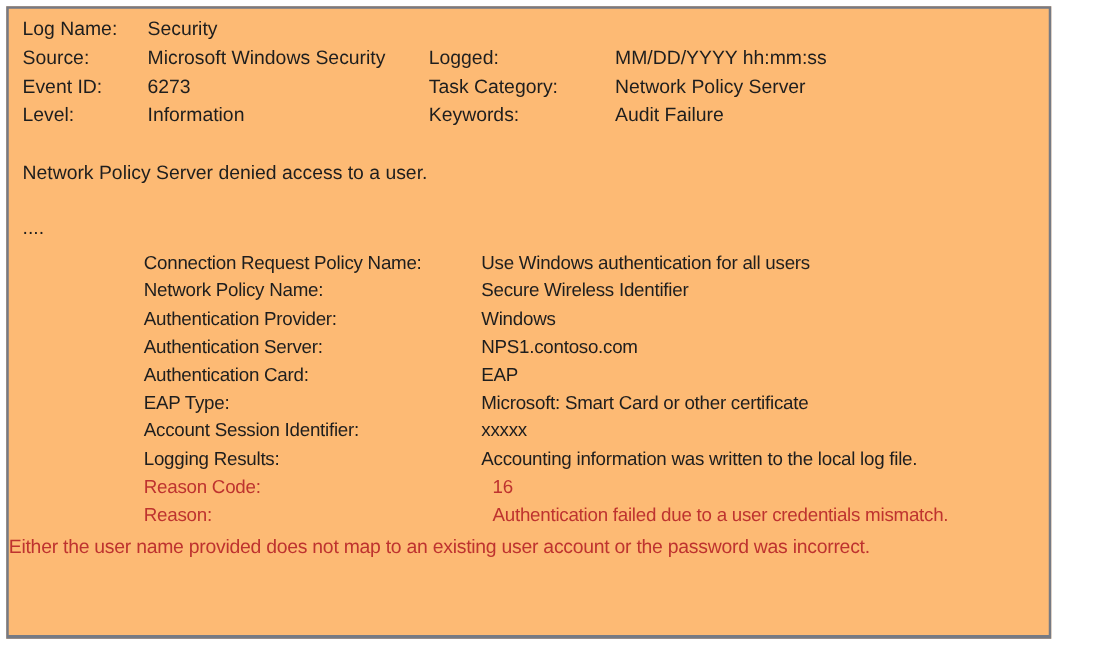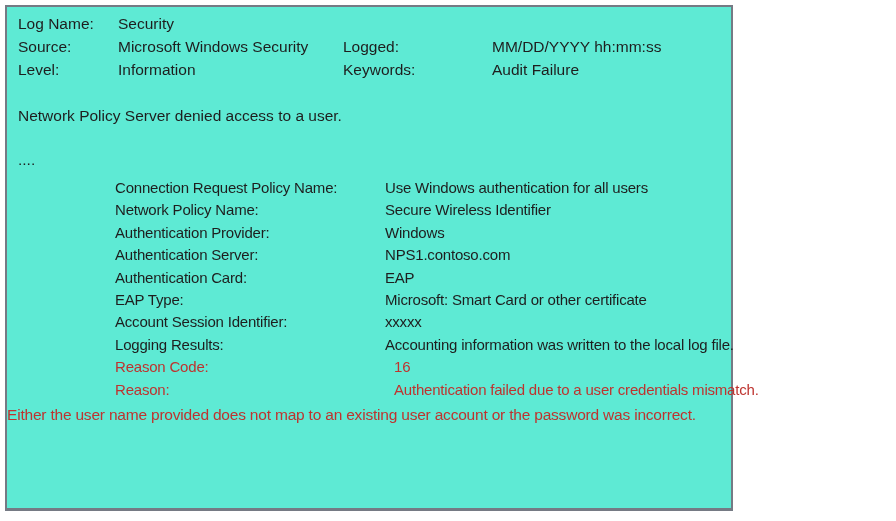--- a/index.html
+++ b/index.html
@@ -11,26 +11,26 @@
   body {
     width: 896px; height: 521px;
     background: #ffffff;
     font-family: "Liberation Sans", "DejaVu Sans", sans-serif;
     color: var(--text-dark);
     overflow: hidden;
     position: relative;
   }
   .frame {
     position: absolute; left: 5px; top: 5px;
-    width: 728px; height: 506px;
+    width: 836px; height: 506px;
     box-sizing: border-box;
     border: 2px solid var(--border-gray);
     border-bottom-width: 3px;
     padding: 5px 8px 0 11px;
-    background: #5eead4;
+    background: #fdba74;
   }
   .hdr-row {
     display: grid;
     grid-template-columns: 100px 225px 149px 1fr;
     line-height: 23px;
     font-size: 15.5px;
     white-space: nowrap;
   }
   .desc  { margin-top: 23px; font-size: 15.5px; line-height: 23px; }
   .dots  { margin-top: 21px; font-size: 15.5px; line-height: 23px; }
@@ -67,20 +67,26 @@
       <span>Log Name:</span>
       <span>Security</span>
       <span></span>
       <span></span>
     </div>
     <div class="hdr-row">
       <span>Source:</span>
       <span>Microsoft Windows Security</span>
       <span>Logged:</span>
       <span>MM/DD/YYYY hh:mm:ss</span>
+    </div>
+    <div class="hdr-row">
+      <span>Event ID:</span>
+      <span>6273</span>
+      <span>Task Category:</span>
+      <span>Network Policy Server</span>
     </div>
     <div class="hdr-row">
       <span>Level:</span>
       <span>Information</span>
       <span>Keywords:</span>
       <span>Audit Failure</span>
     </div>
   </div>
 
   <div class="desc">Network Policy Server denied access to a user.</div>

